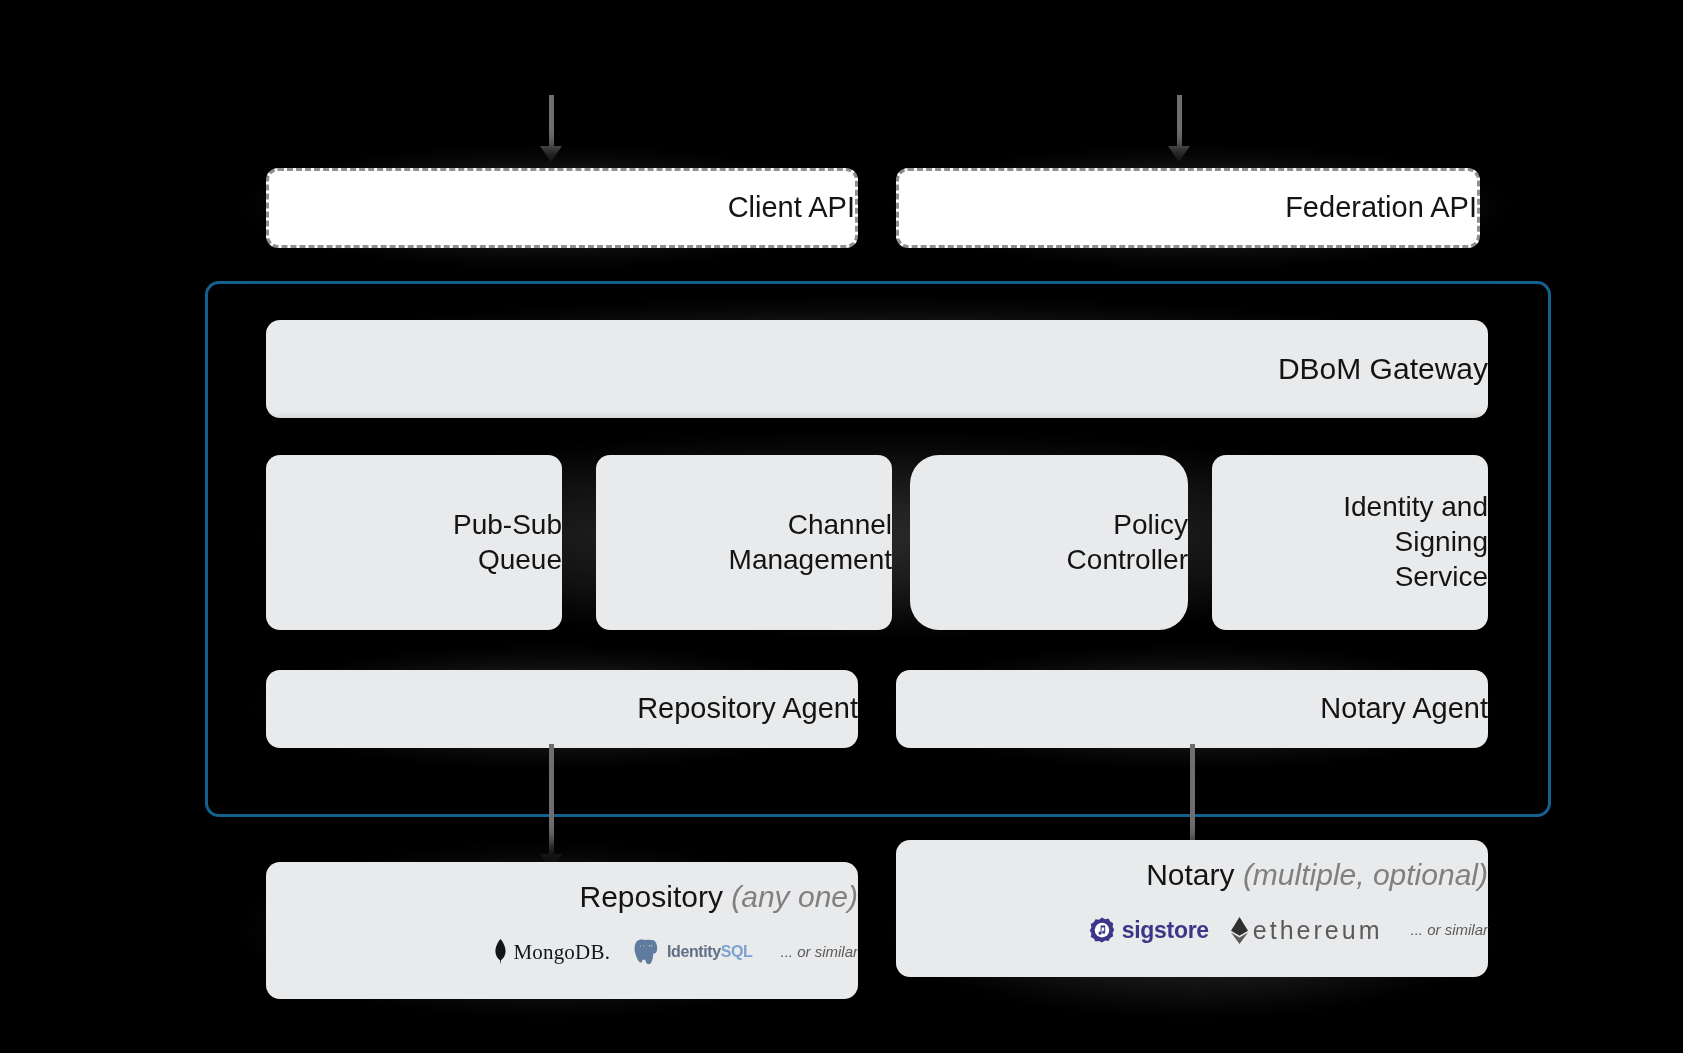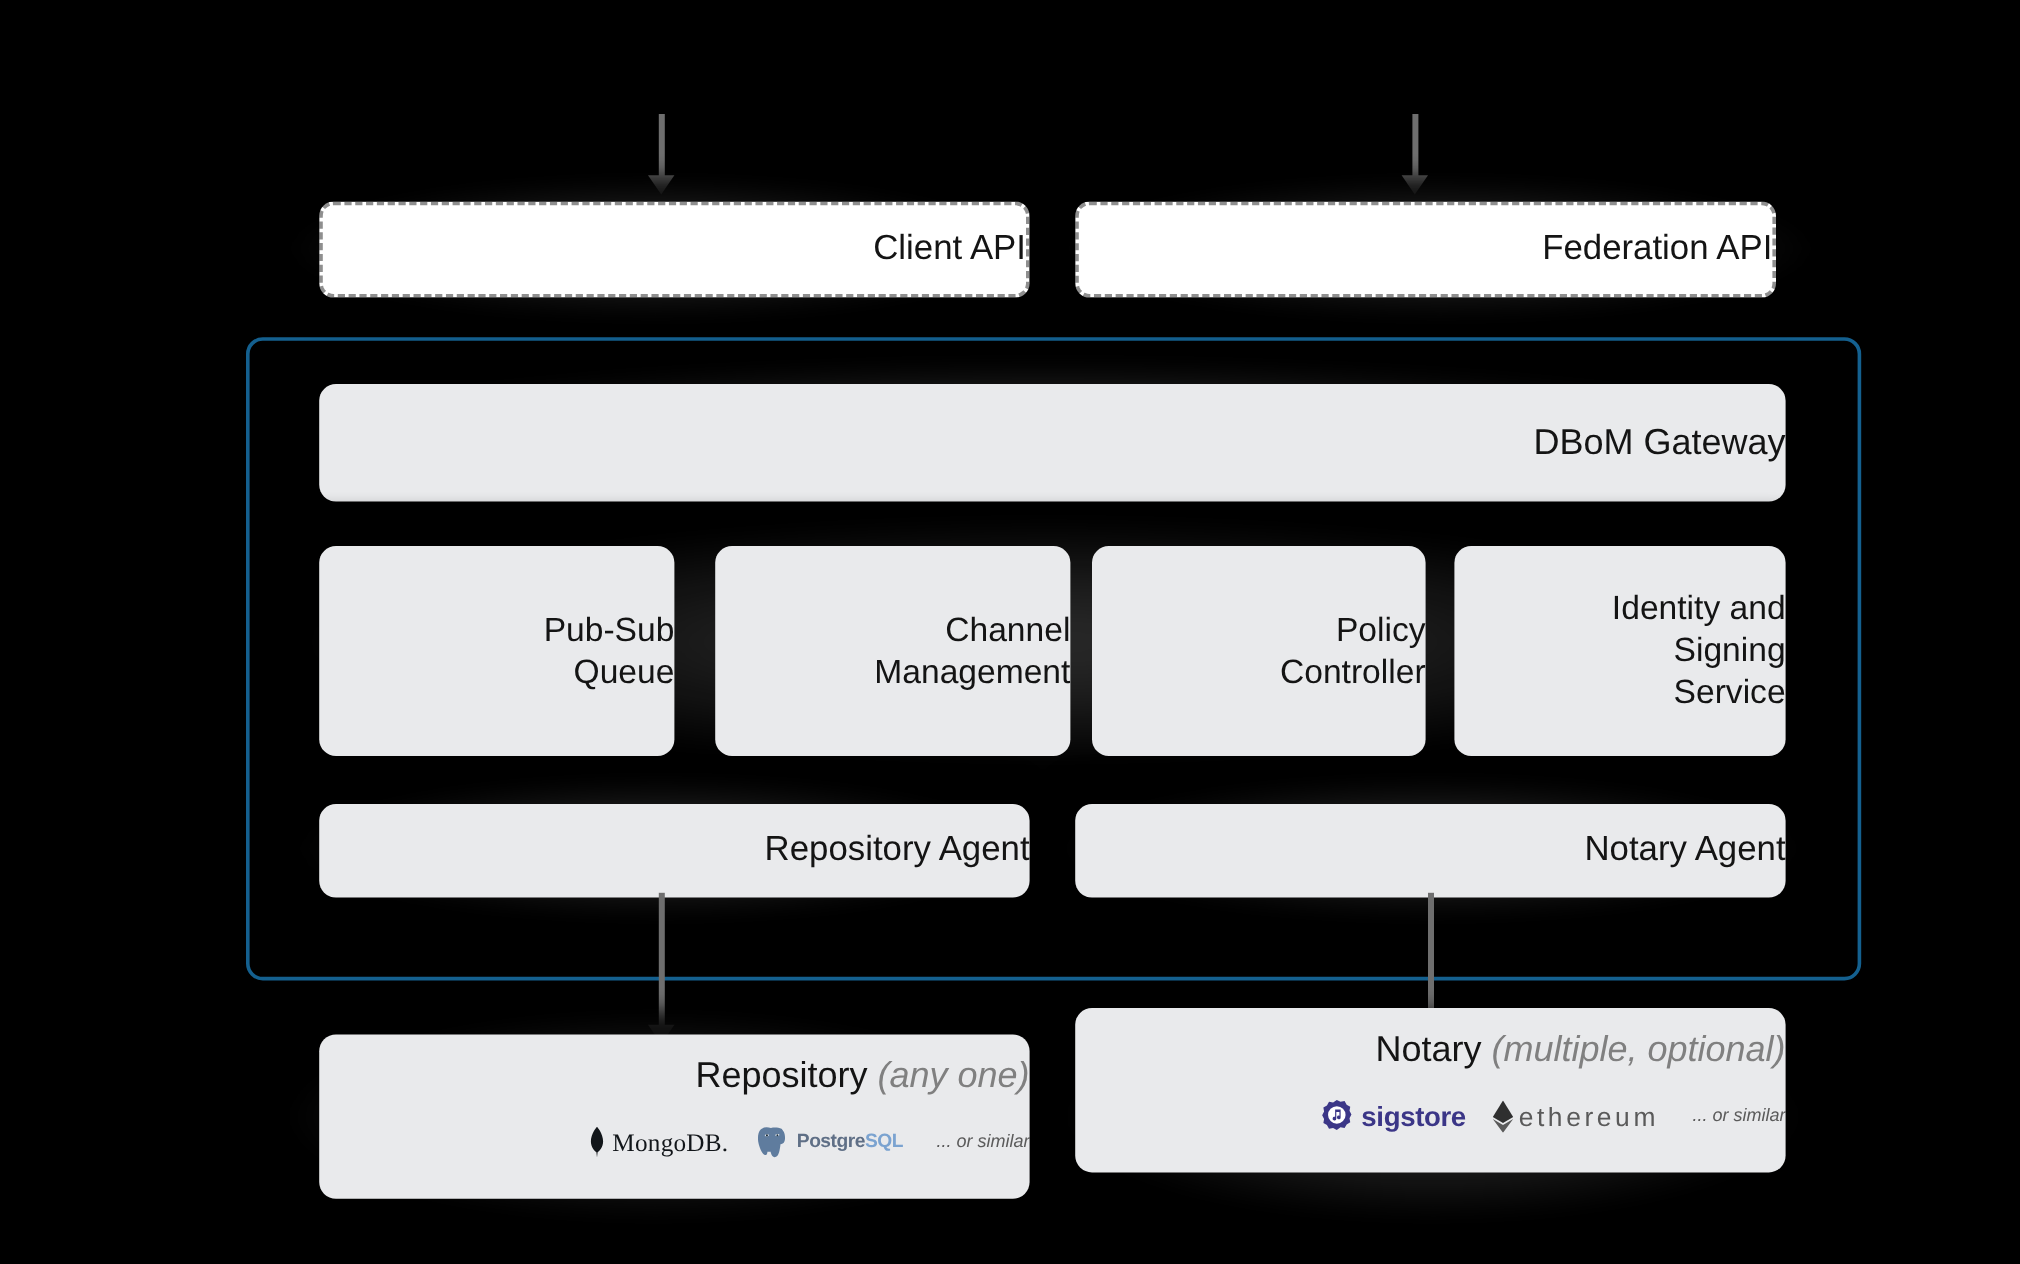--- a/index.html
+++ b/index.html
@@ -77,21 +77,21 @@
     margin-left:6px;
   }
   
   .mongo-txt{font-family:"Liberation Serif","DejaVu Serif",serif;font-size:21px;color:#12161a;letter-spacing:.2px;}
   
   .pg-txt{font-size:16px;font-weight:bold;color:#5f6f86;letter-spacing:-.4px;}
   .pg-txt .sql{color:#7ba3d0;}
   
   .sig-txt{font-size:23px;font-weight:bold;color:#3b3687;letter-spacing:-.3px;}
   
-  .eth-txt{font-size:22px;color:#5a5a5a;letter-spacing:3px;}
+  .eth-txt{font-size:25px;color:#5a5a5a;letter-spacing:3px;}
 </style>
 </head>
 <body>
 
 <div id="canvas">
 
   <div class="arrow-line" style="left:549px;top:95px;height:55px;"></div>
   <div class="arrow-head" style="left:540px;top:146px;"></div>
 
   <div class="arrow-line" style="left:1177px;top:95px;height:55px;"></div>
@@ -120,21 +120,21 @@
   <div class="card title-sm" style="left:266px;top:455px;width:296px;height:175px;">
     <span>Pub-Sub</span>
     <span>Queue</span>
   </div>
 
   <div class="card title-sm" style="left:596px;top:455px;width:296px;height:175px;">
     <span>Channel</span>
     <span>Management</span>
   </div>
 
-  <div class="card title-sm" style="left:910px;top:455px;width:278px;height:175px;">
+  <div class="card title-sm" style="left:910px;top:455px;width:278px;height:175px;border-radius:29px;">
     <span>Policy</span>
     <span>Controller</span>
   </div>
 
   <div class="card title-sm" style="left:1212px;top:455px;width:276px;height:175px;padding-left:24px;">
     <span>Identity and</span>
     <span>Signing</span>
     <span>Service</span>
   </div>
 
@@ -176,21 +176,21 @@
 
       <span class="logo">
         <svg width="30" height="30" viewBox="0 0 30 30" aria-hidden="true">
           <path d="M22.3 3.6c-2.6-1-6.1-1.2-8.8-.6-3.6-1.1-6.9-.6-8.6 1.3C2.6 6.6 2 11.5 3.3 16.6c.8 3.2 2.2 6.4 3.6 7.9 .9 1 2 1.4 2.8.7.5-.4.8-1.2.8-2.4 .7.1 1.6.1 2.7-.1 .1 .5 .2 1 .3 1.4 .5 2 1.5 3.2 3 3.2 1.7 0 3-1.4 3.8-4.3 .5-1.9 .9-4.5 1.1-6.5 1.4-.1 2.4-.6 3-1.6 1.2-2.1 1-6.3-.3-8.8-.5-1-1.1-1.7-1.8-2.5z" fill="#5f7c9e"></path>
           <path d="M9.9 8.2c-1 .1-1.7.6-1.6 1.1 .1 .5 .9 .8 1.9 .7 1-.1 1.7-.6 1.6-1.1-.1-.5-.9-.8-1.9-.7z" fill="#ffffff" opacity=".9"></path>
           <path d="M18.7 8c-1 .1-1.7.5-1.6 1 .1 .5 .9 .8 1.8 .7 1-.1 1.7-.5 1.6-1-.1-.5-.8-.8-1.8-.7z" fill="#ffffff" opacity=".9"></path>
           <circle cx="10.1" cy="9.2" r="0.9" fill="#20323f"></circle>
           <circle cx="18.8" cy="9" r="0.8" fill="#20323f"></circle>
         </svg>
         <span class="logo-txt pg-txt">
-          <span>Postgre</span><span class="sql">SQL</span>
+          <span>Identity</span><span class="sql">SQL</span>
         </span>
       </span>
       <span class="or-similar">... or similar</span>
     </div>
   </div>
 
   <div class="card store" style="left:896px;top:840px;width:592px;height:137px;">
     <div class="store-head">
       <span>Notary</span>
       <span class="muted">(multiple, optional)</span>

